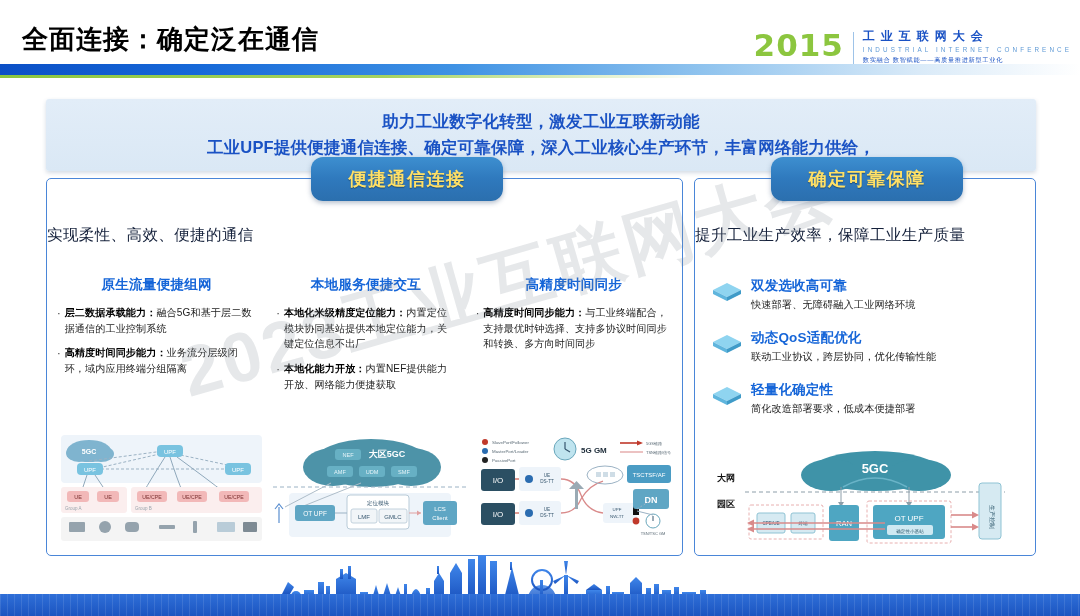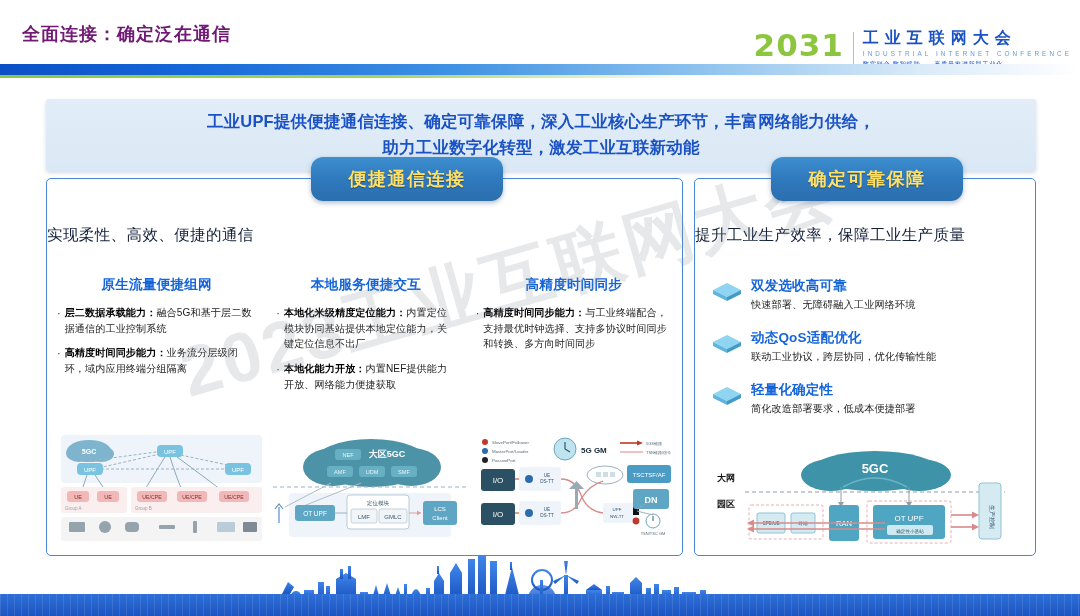--- a/index.html
+++ b/index.html
@@ -8,35 +8,35 @@
     font-family:"Liberation Sans","DejaVu Sans",sans-serif;
     background:#ffffff;
     position:relative;
     overflow:hidden;
   }
 
   
   .hdr { position:absolute; left:0; top:0; width:1080px; height:90px; }
   .hdr-title {
     position:absolute; left:22px; top:22px;
-    font-size:18px; font-weight:bold; color:#701a75;
+    font-size:26px; font-weight:bold; color:#000000;
     letter-spacing:1px; white-space:nowrap;
   }
   .hdr-logo { position:absolute; right:8px; top:30px; display:flex; align-items:flex-start; }
   .logo-year {
     font-size:31px; font-weight:bold; color:#8cc63f;
     letter-spacing:1px; line-height:1; font-family:"DejaVu Sans",sans-serif;
   }
   .logo-year-sub {
     font-size:4.2px; color:#8cc63f; letter-spacing:.4px;
     margin-top:4px; text-align:center; white-space:nowrap;
   }
   .logo-divider { width:1px; background:#9ec3e8; margin:2px 9px 0 9px; align-self:stretch; }
   .logo-cn {
-    font-size:16px; font-weight:bold; color:#1a52c4;
+    font-size:12px; font-weight:bold; color:#1a52c4;
     letter-spacing:6px; line-height:1.05; white-space:nowrap;
   }
   .logo-en {
     font-size:6.3px; color:#5f9ad6; letter-spacing:3.1px;
     margin-top:3px; white-space:nowrap;
   }
   .logo-slogan {
     font-size:6.2px; color:#1a52c4; letter-spacing:.7px;
     margin-top:3px; white-space:nowrap;
   }
@@ -151,38 +151,38 @@
   }
 </style>
 </head>
 <body>
 
 <div class="hdr">
   <div class="hdr-title">全面连接：确定泛在通信</div>
 
   <div class="hdr-logo">
     <div>
-      <div class="logo-year">2031</div>
+      <div class="logo-year">2015</div>
       <div class="logo-year-sub">中国·常州  4月14日—16日</div>
     </div>
     <div class="logo-divider"></div>
     <div>
       <div class="logo-cn">工业互联网大会</div>
       <div class="logo-en">INDUSTRIAL INTERNET CONFERENCE</div>
       <div class="logo-slogan">数实融合  数智赋能——高质量推进新型工业化</div>
     </div>
   </div>
 
   <div class="hdr-bar"></div>
   <div class="hdr-bar2"></div>
 </div>
 
 <div class="banner">
+  <div class="banner-line">助力工业数字化转型，激发工业互联新动能</div>
   <div class="banner-line">工业UPF提供便捷通信连接、确定可靠保障，深入工业核心生产环节，丰富网络能力供给，</div>
-  <div class="banner-line">助力工业数字化转型，激发工业互联新动能</div>
 </div>
 
 <div class="watermark">2023工业互联网大会</div>
 
 <div class="panel panel-left">
   <div class="pill pill-left">便捷通信连接</div>
   <div class="subtitle">实现柔性、高效、便捷的通信</div>
 
   <div class="cols">
 

